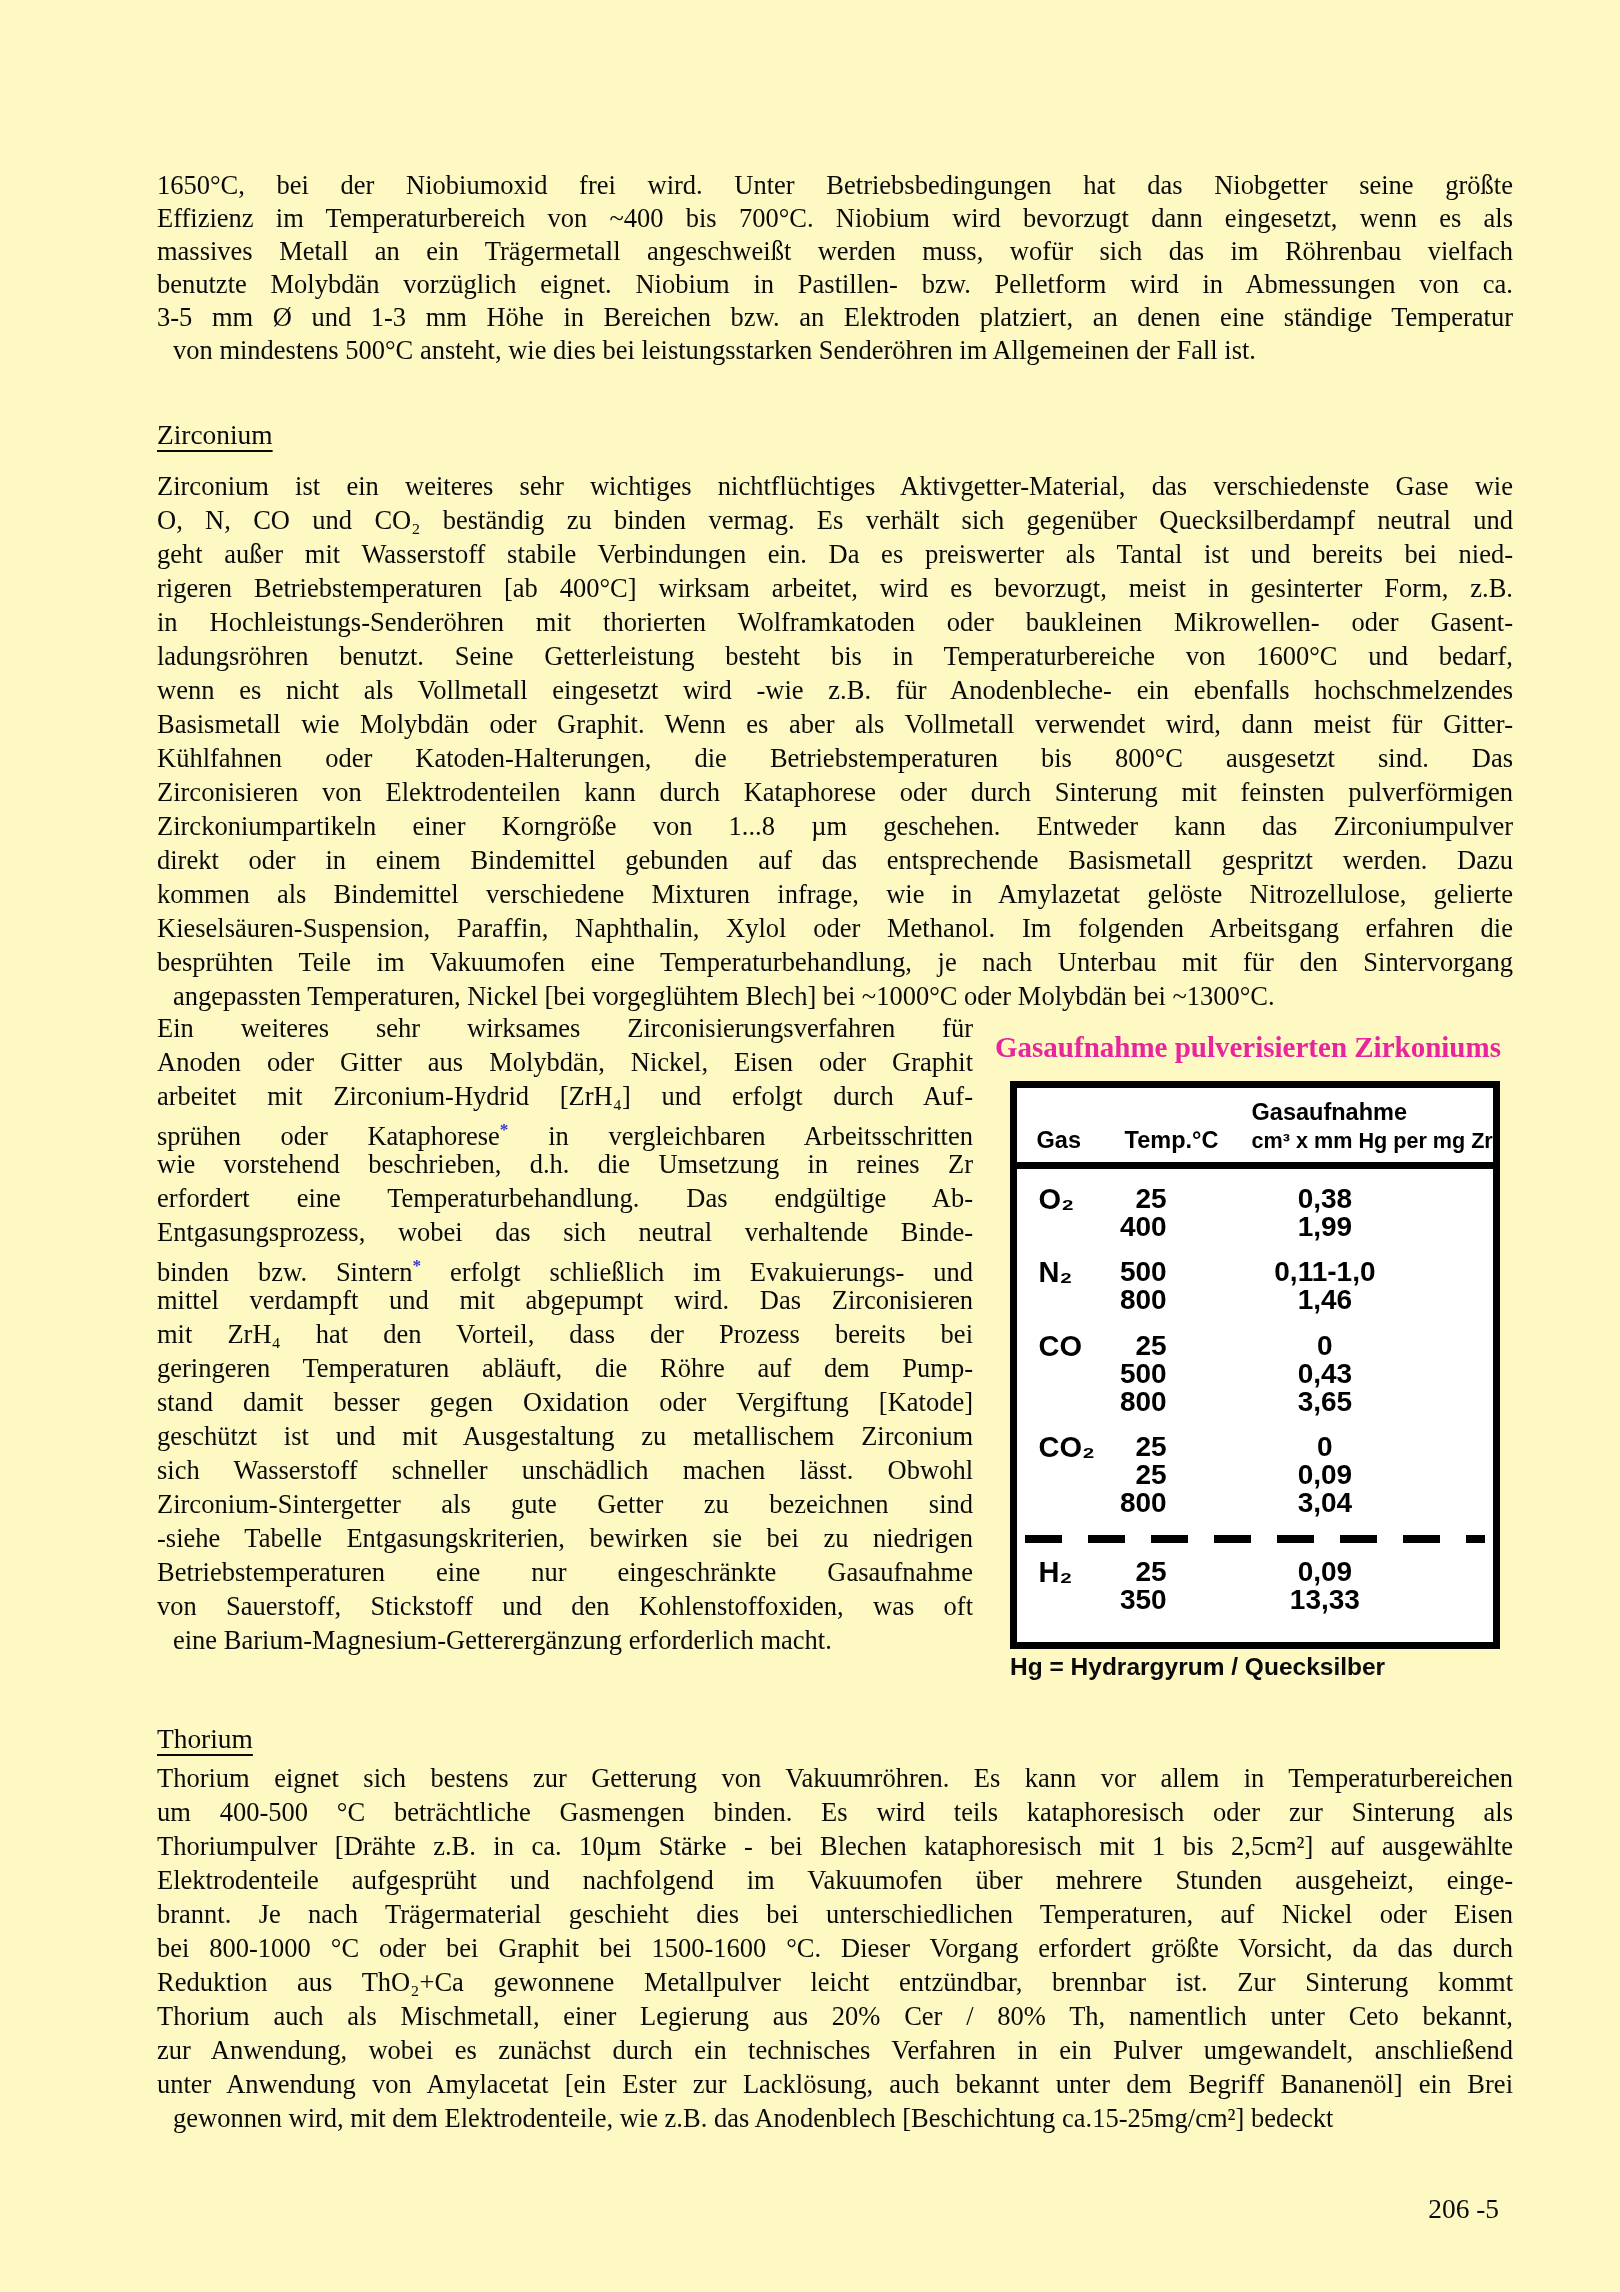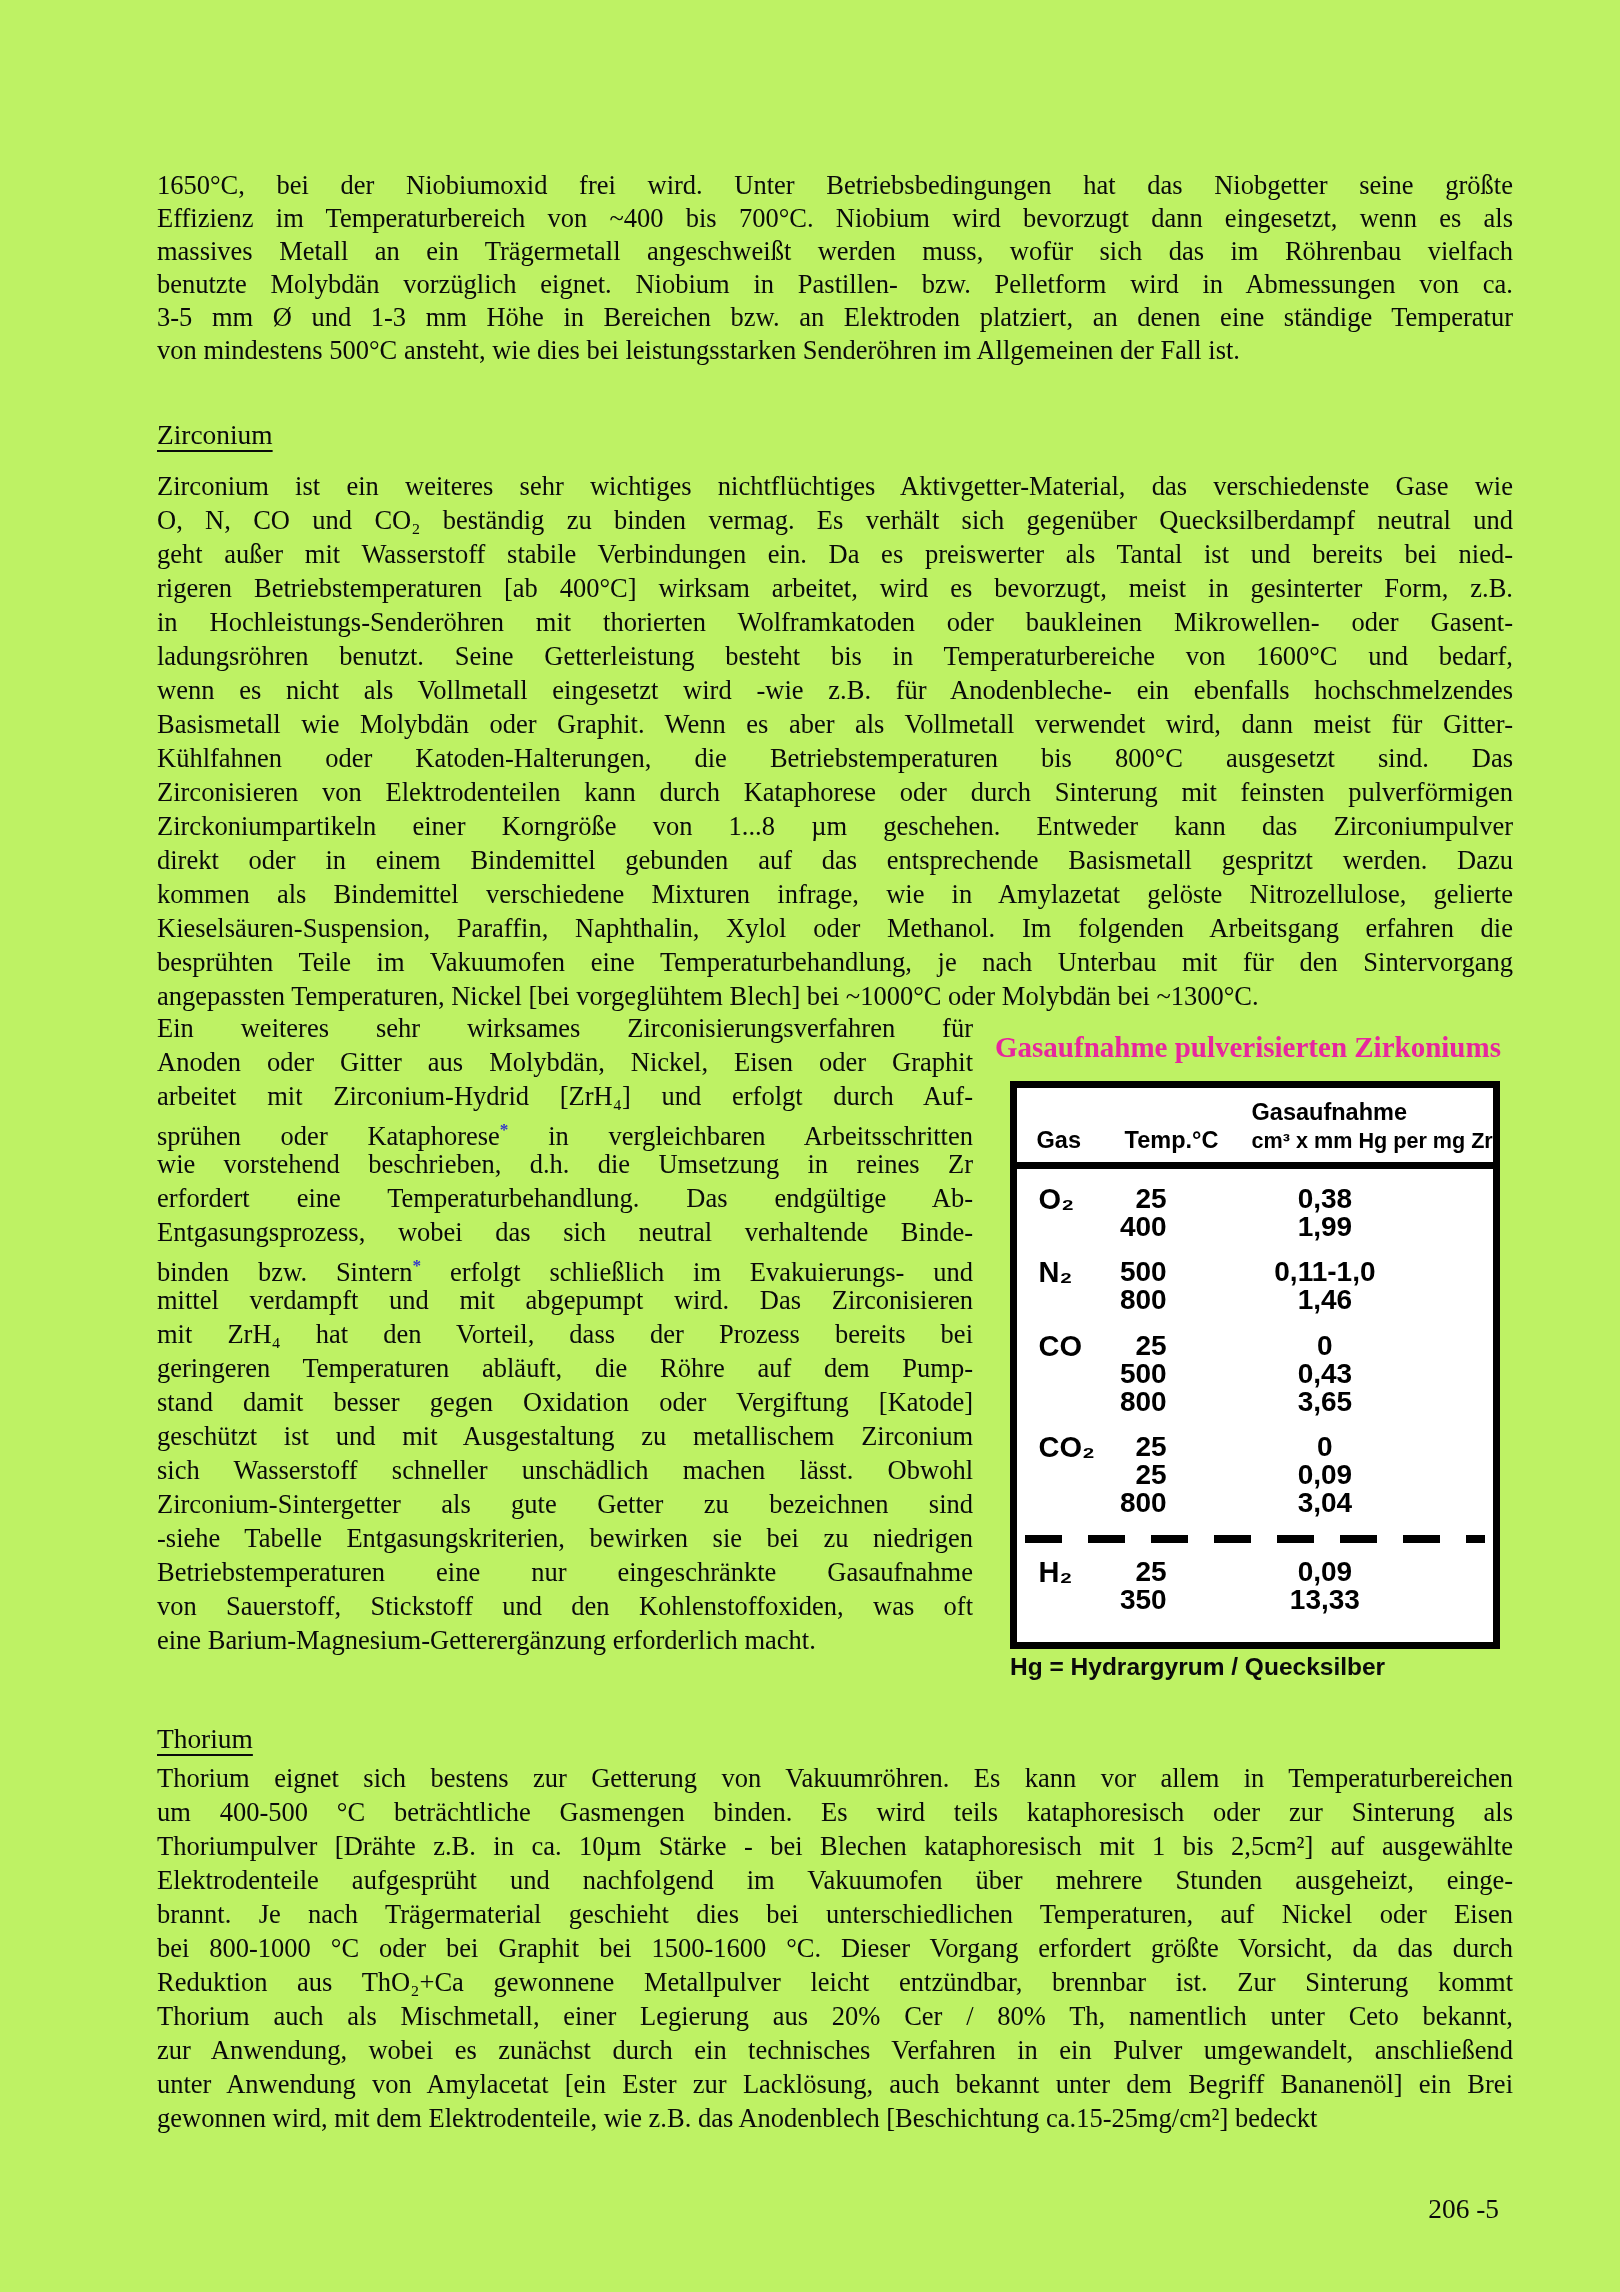--- a/index.html
+++ b/index.html
@@ -1,27 +1,27 @@
 <!DOCTYPE html>
 <html><head>
 <meta charset="utf-8">
 <style>
   html,body{margin:0;padding:0;background:#fff;}
   .page{
     position:relative;
     width:1620px;height:2293px;
-    background:#bef264;
+    background:#fef9c3;
     font-family:"Liberation Serif","DejaVu Serif",serif;
     color:#0a0a0a;
     overflow:hidden;
   }
   
   .para{position:absolute;font-size:26.5px;}
   .tline{text-align:justify;text-align-last:justify;text-justify:inter-word;}
-  .tline.tlast{text-align-last:left;}
+  .tline.tlast{text-align-last:left;margin-left:16px;}
   .p1{left:157px;top:169px;width:1356px;}
   .p1 .tline{height:33px;line-height:33px;}
   .heading{
     position:absolute;font-size:27.4px;
     text-decoration:underline;text-underline-offset:5.9px;text-decoration-thickness:2px;
   }
   .h-zr{left:157px;top:420px;}
   .h-th{left:157px;top:1724px;}
   .p2{left:157px;top:469px;width:1356px;}
   .p2 .tline{height:34px;line-height:34px;}

